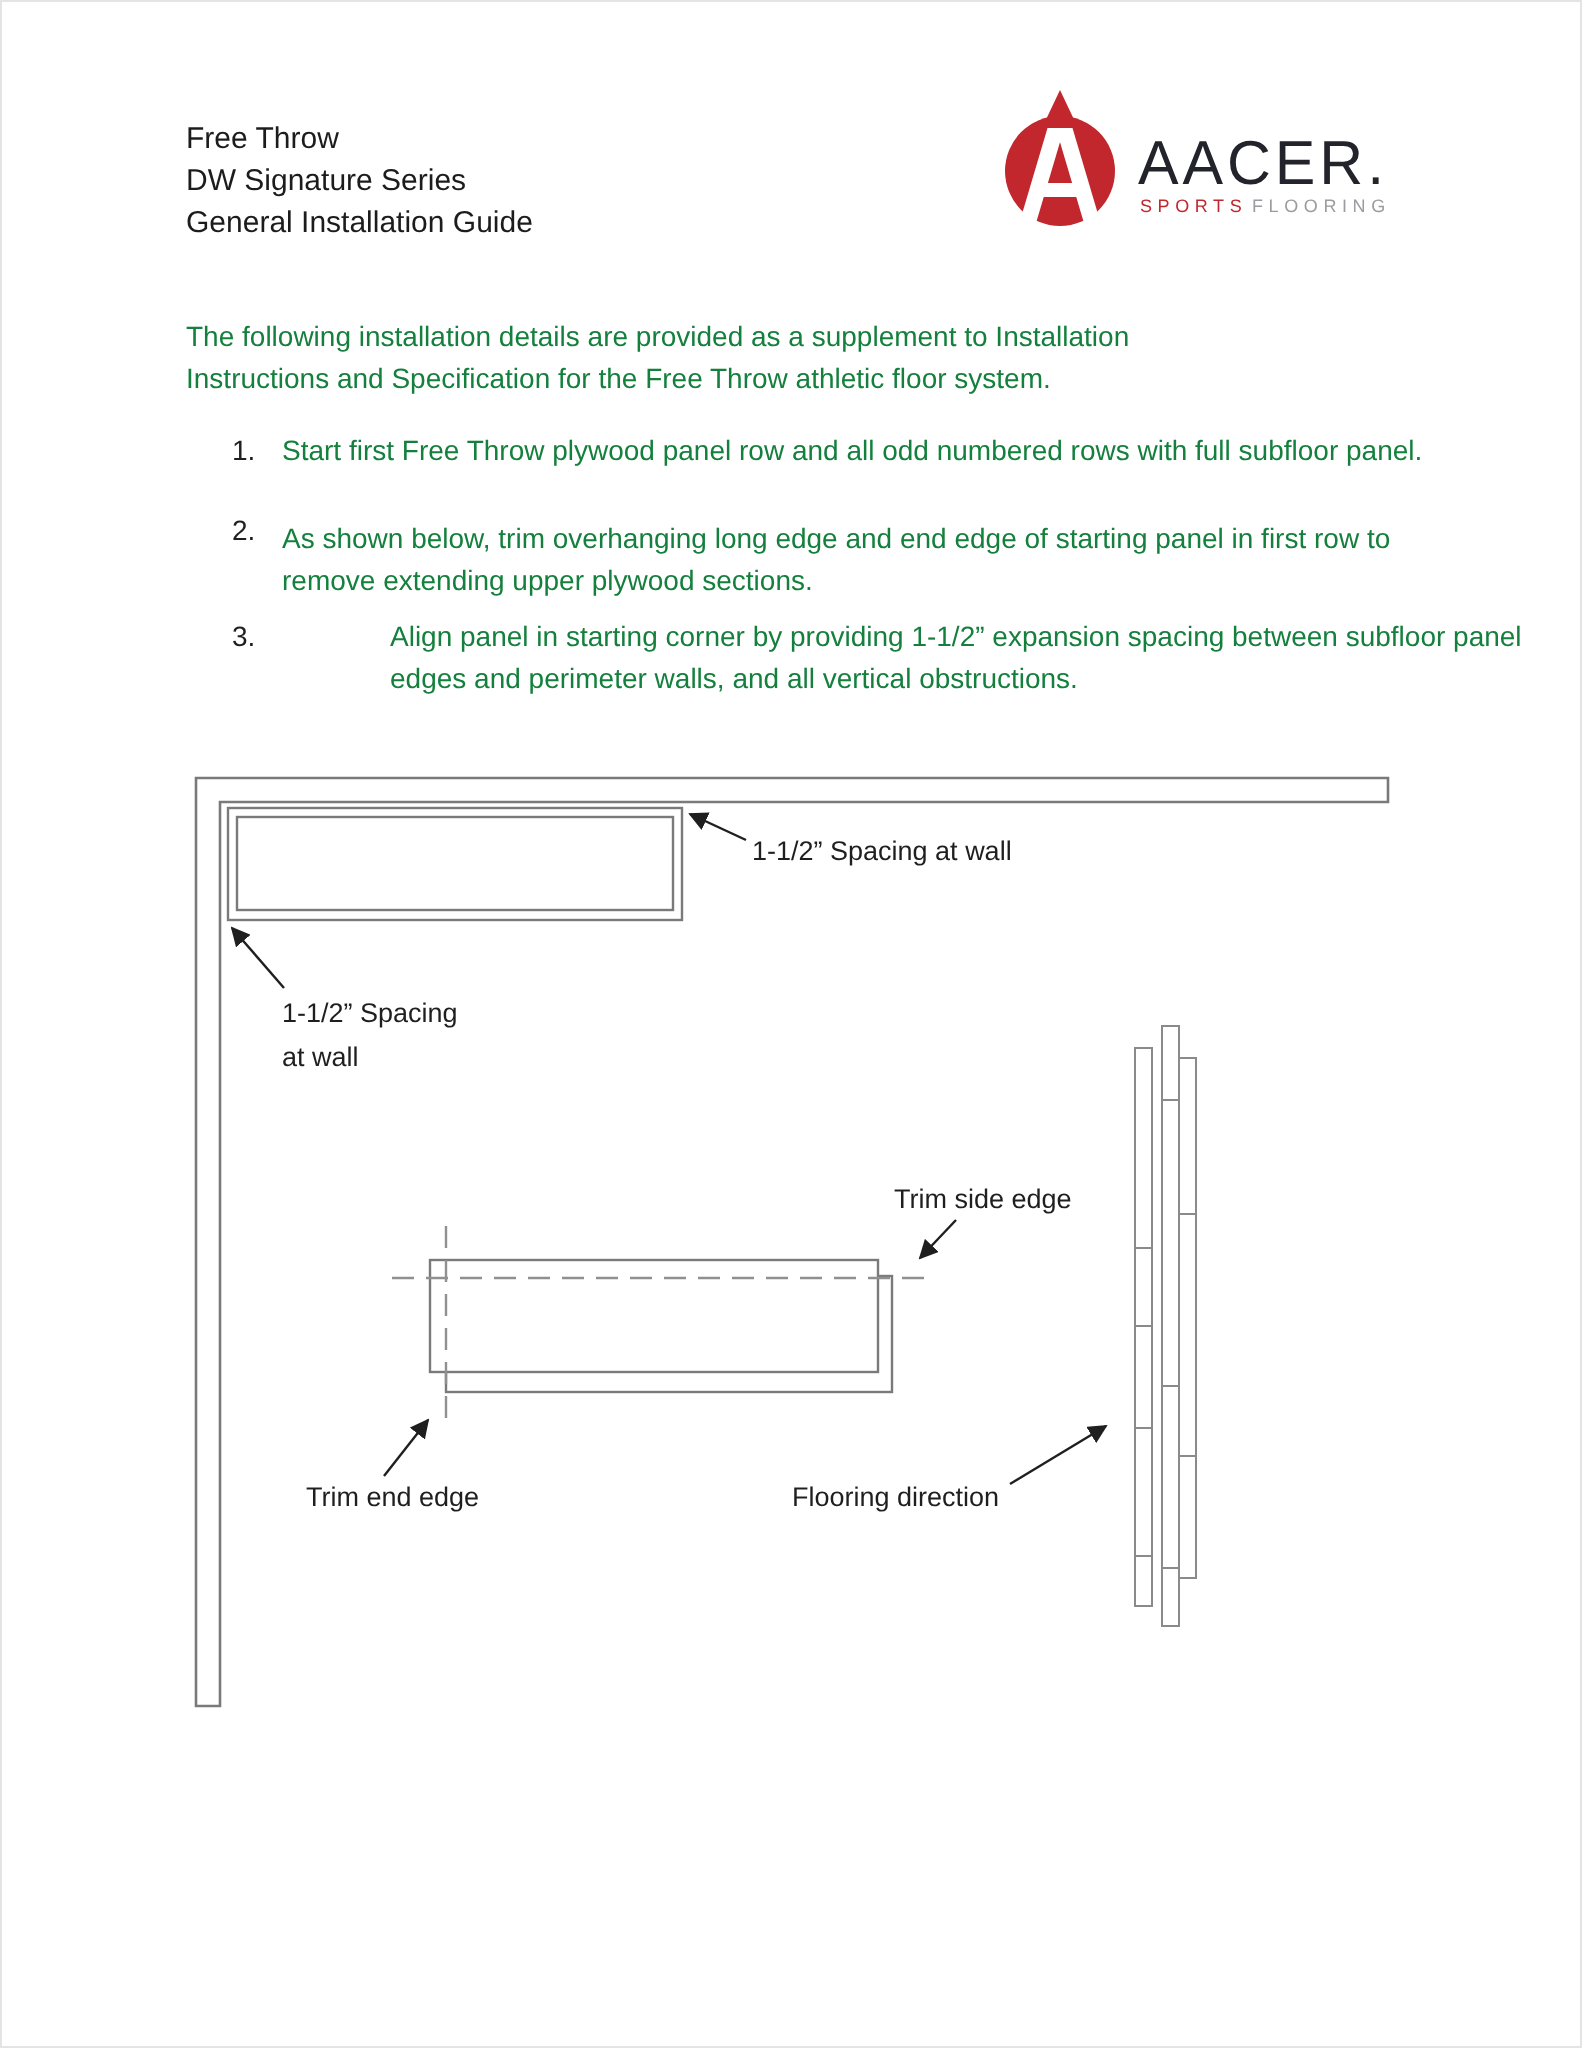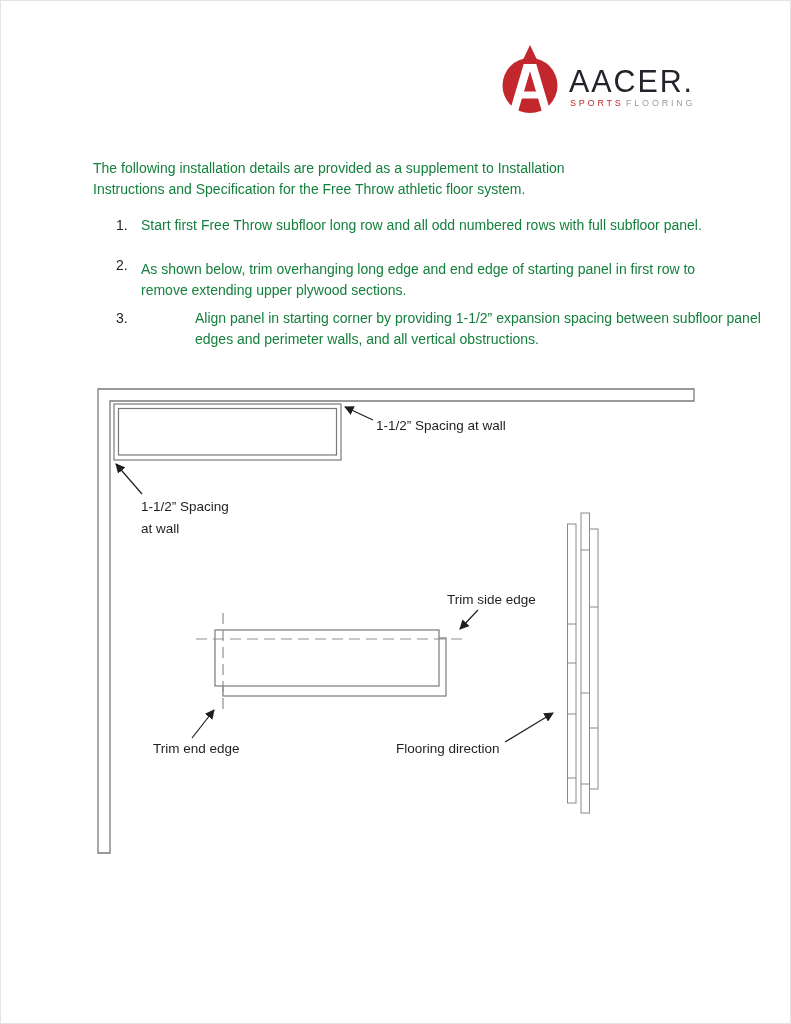--- a/index.html
+++ b/index.html
@@ -18,40 +18,45 @@
   .body-text{font-size:14px;line-height:21px;color:#15803d;white-space:pre-line;}
   .list-num{font-size:14px;line-height:21px;color:#1f1f1f;}
   svg text{font-family:"Liberation Sans", sans-serif;}
   .diagram-label{font-size:13.5px;fill:#1f1f1f;}
 </style>
 </head>
 <body>
 
 <div class="page">
 
+  <div class="abs hdr" style="left:92px;top:58px;">
+    <div>Free Throw</div>
+    <div>DW Signature Series</div>
+    <div>General Installation Guide</div>
+  </div>
 
   <svg class="abs" style="left:498px;top:42px;" width="205" height="74" viewBox="0 0 205 74">
     <g>
       <circle cx="31" cy="42.5" r="27.5" fill="#C1272D"></circle>
       <line x1="31" y1="14" x2="15" y2="68" stroke="#ffffff" stroke-width="8"></line>
       <line x1="31" y1="14" x2="47" y2="68" stroke="#ffffff" stroke-width="8"></line>
       <line x1="19" y1="52" x2="43" y2="52" stroke="#ffffff" stroke-width="7"></line>
       <polygon points="31,2 40,21 22,21" fill="#C1272D"></polygon>
     </g>
     <text x="70" y="49" font-family="Liberation Serif, serif" font-size="31" letter-spacing="2" fill="#23232B" textLength="125" lengthAdjust="spacingAndGlyphs">AACER.</text>
     <text x="71" y="63" font-size="9" letter-spacing="2.8" fill="#C1272D">SPORTS</text>
     <text x="127" y="63" font-size="9" letter-spacing="2.8" fill="#9B9BA0">FLOORING</text>
   </svg>
 
   <div class="abs body-text" style="left:92px;top:157px;width:640px;">The following installation details are provided as a supplement to Installation
 Instructions and Specification for the Free Throw athletic floor system.</div>
 
   <div class="abs" style="left:115px;top:214px;">
     <span class="list-num abs" style="left:0;top:0;">1.</span>
-    <div class="abs body-text" style="left:25px;top:0;width:630px;">Start first Free Throw subfloor long row and all odd numbered rows with full subfloor panel.</div>
+    <div class="abs body-text" style="left:25px;top:0;width:630px;">Start first Free Throw plywood panel row and all odd numbered rows with full subfloor panel.</div>
   </div>
   <div class="abs" style="left:115px;top:254px;">
     <span class="list-num abs" style="left:0;top:0;">2.</span>
     <div class="abs body-text" style="left:25px;top:4px;width:630px;">As shown below, trim overhanging long edge and end edge of starting panel in first row to
 remove extending upper plywood sections.</div>
   </div>
   <div class="abs" style="left:115px;top:307px;">
     <span class="list-num abs" style="left:0;top:0;">3.</span>
     <div class="abs body-text" style="left:36px;top:0;width:630px;margin-left:43px;">Align panel in starting corner by providing 1-1/2” expansion spacing between subfloor panel
 edges and perimeter walls, and all vertical obstructions.</div>

